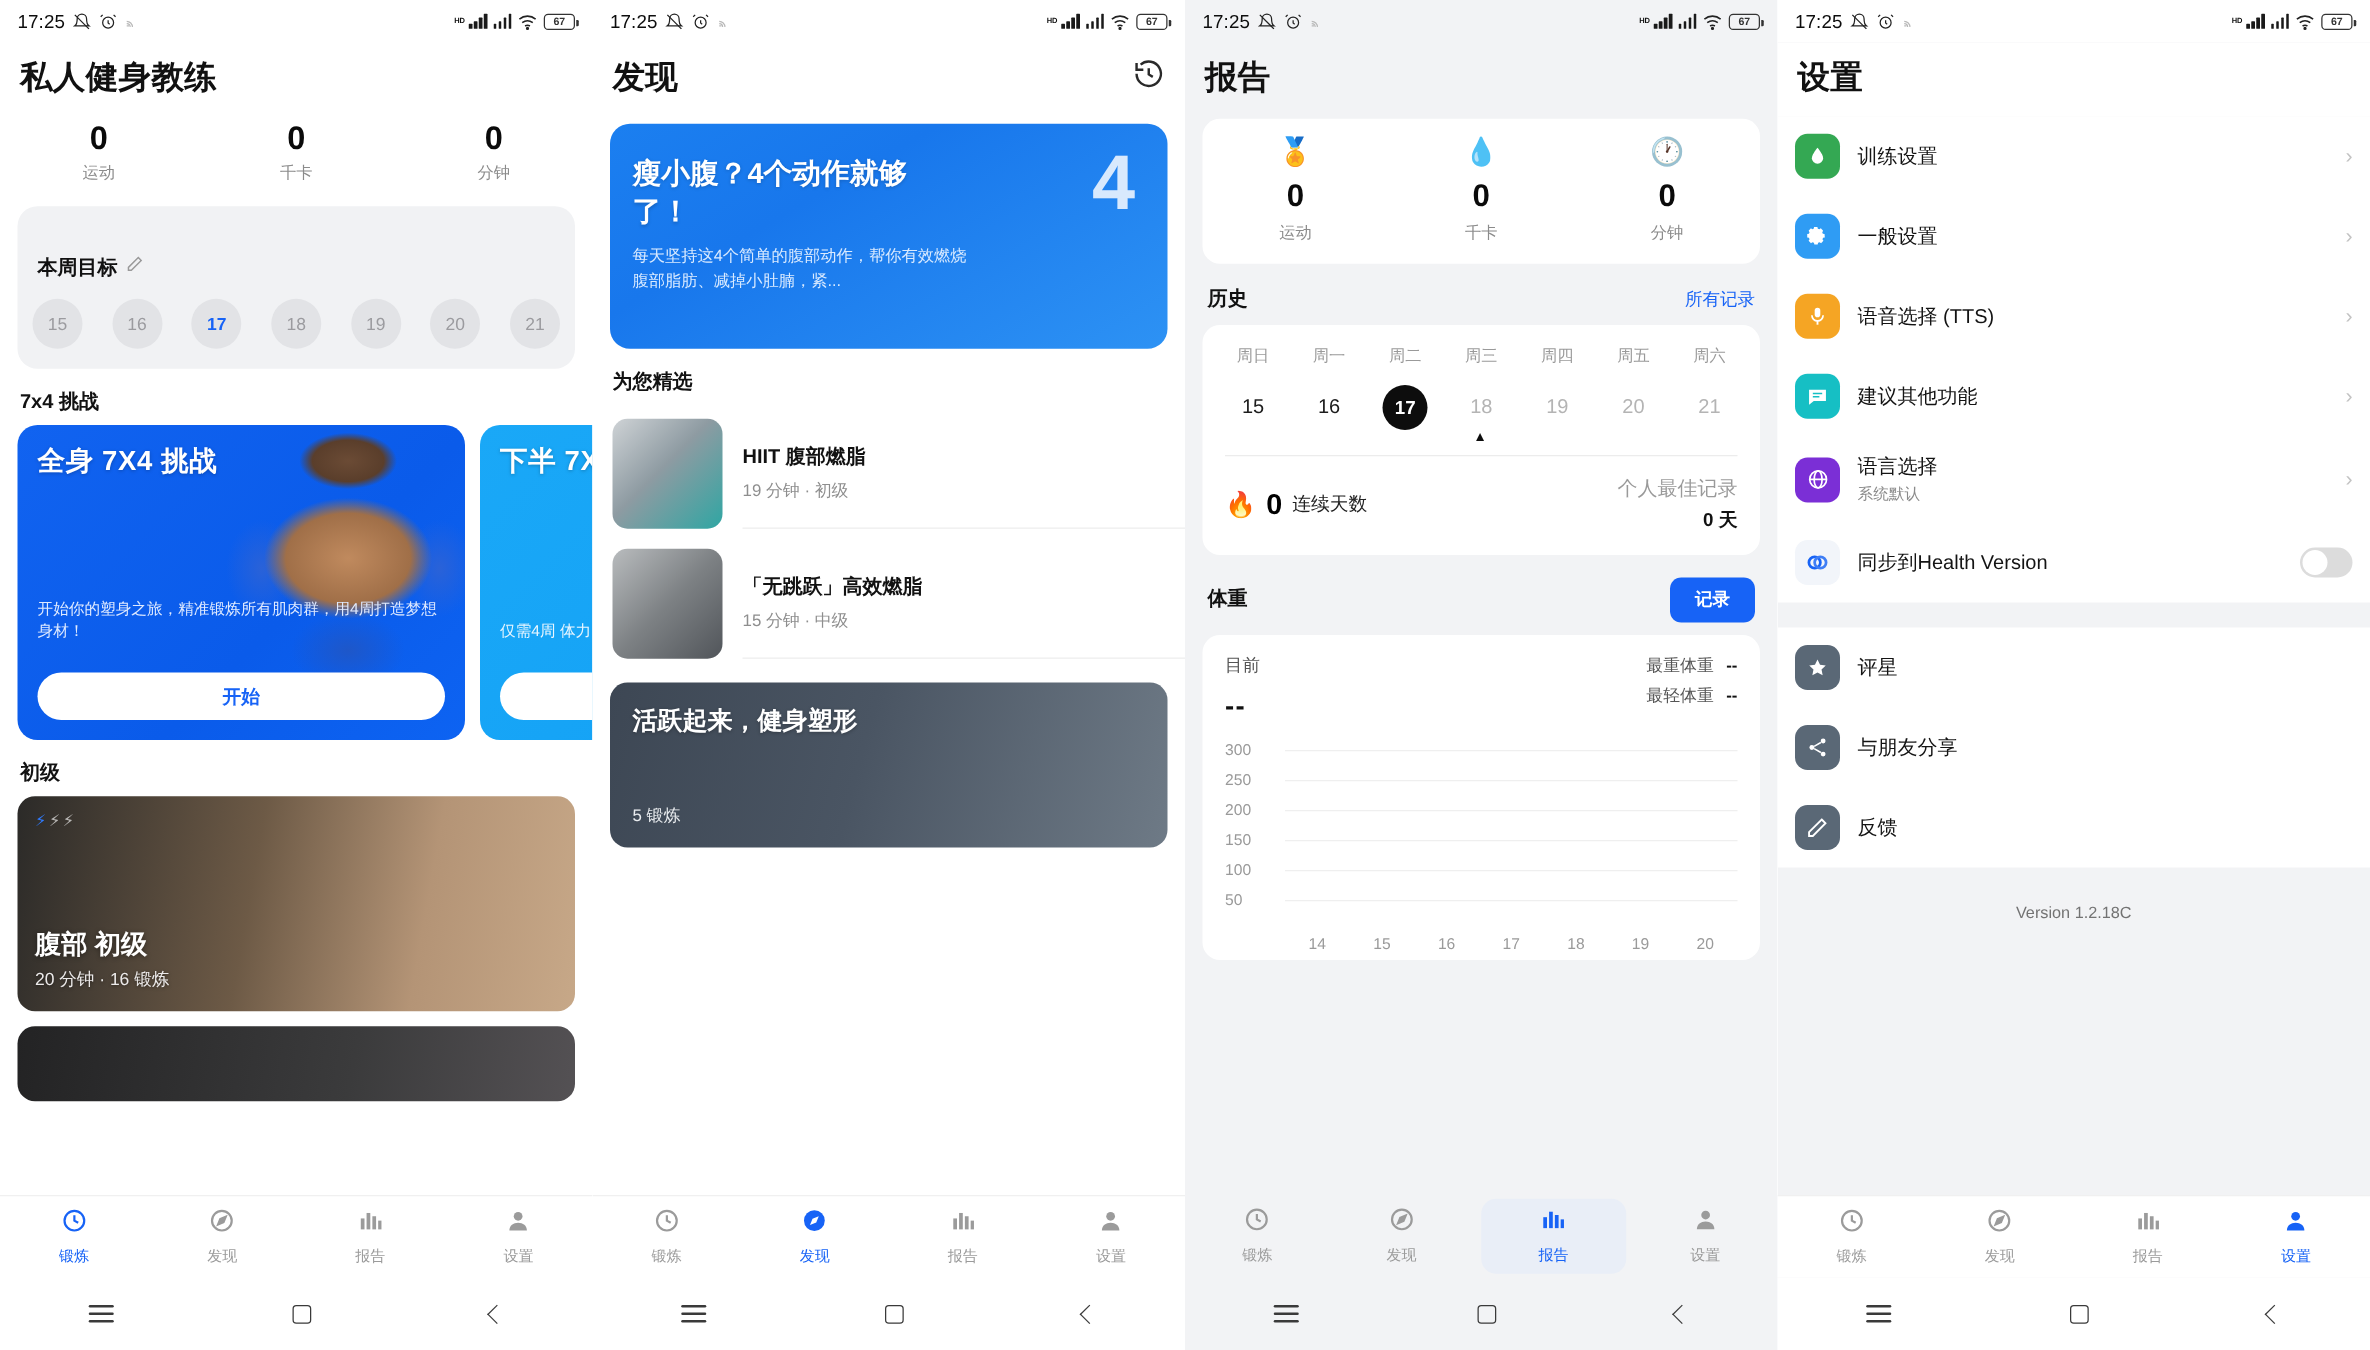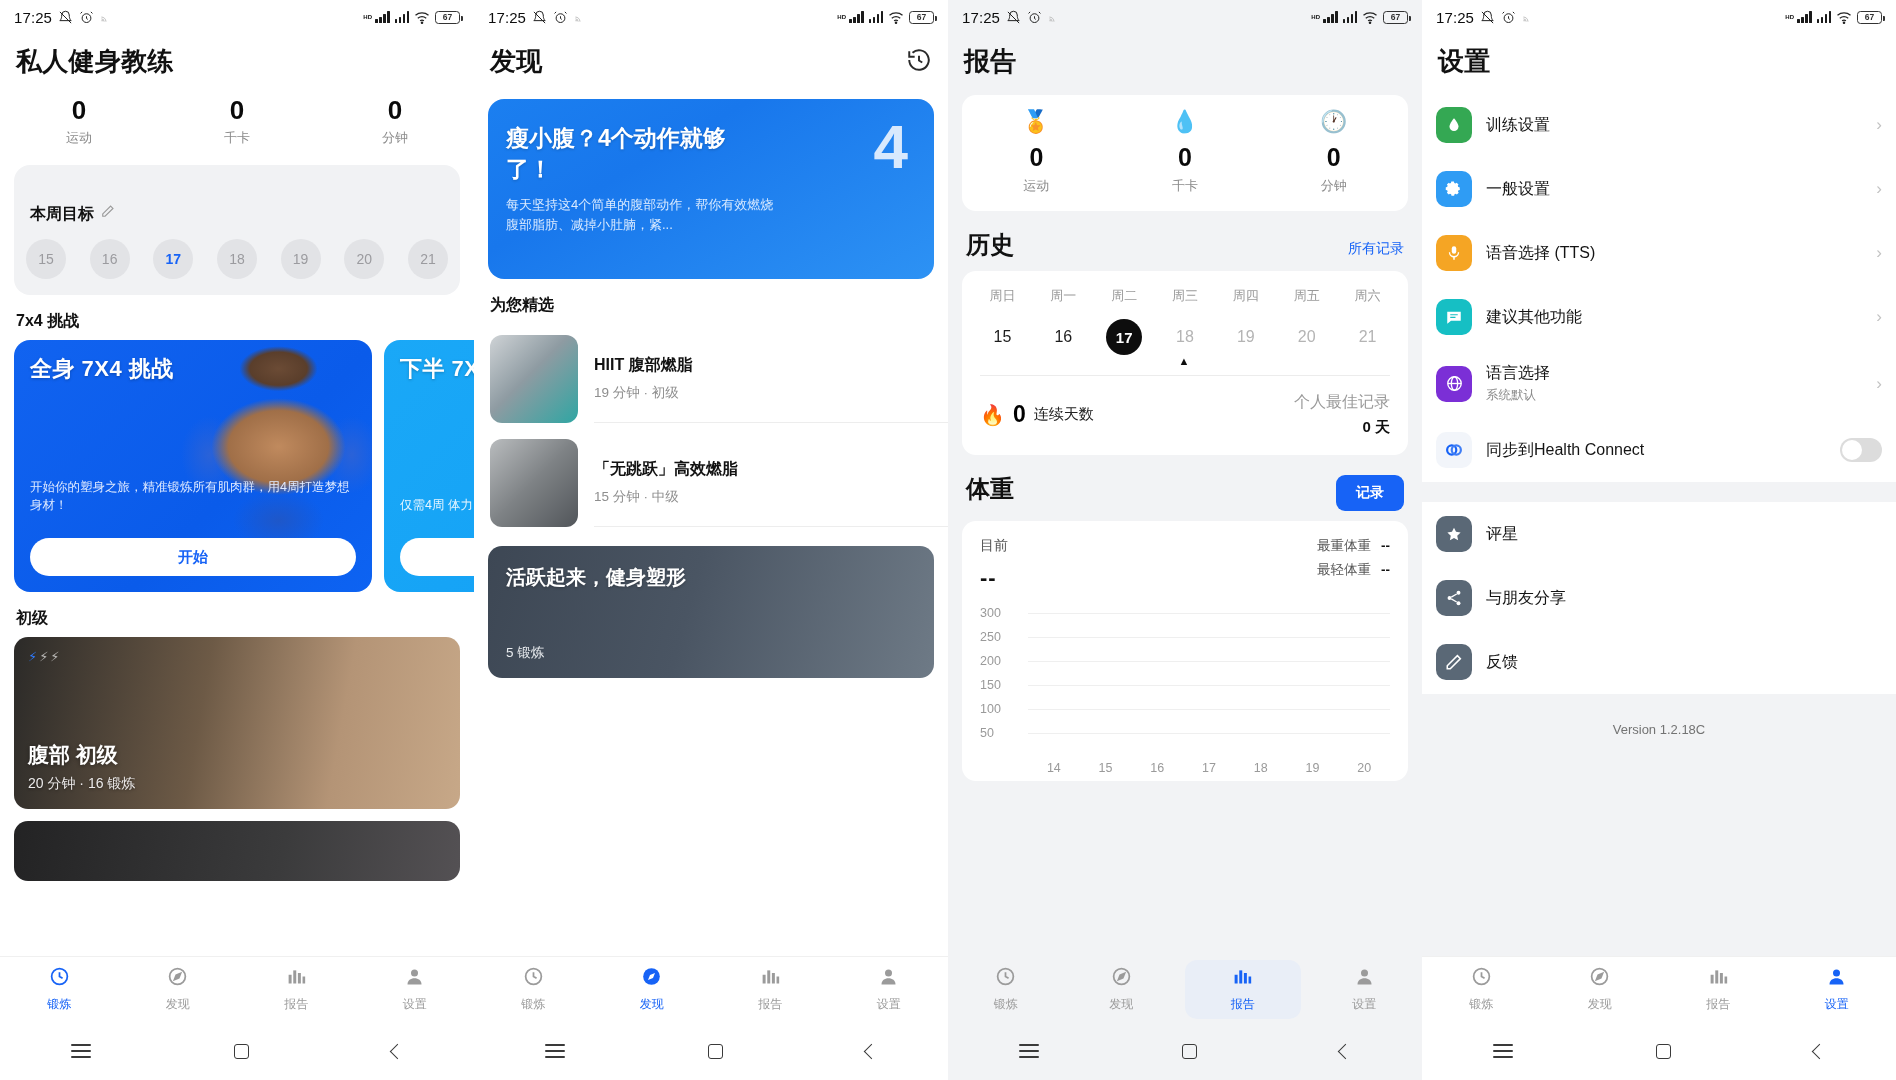--- a/index.html
+++ b/index.html
@@ -138,21 +138,21 @@
 
   
   .rep-bg { position: absolute; inset: 0; background: #f2f3f5; }
   .card { background: #fff; border-radius: 14px; margin: 0 14px; }
   .rep-stats { display: flex; padding: 16px 0 16px 0; }
   .rep-stat { flex: 1; text-align: center; }
   .rep-stat .ic { font-size: 22px; line-height: 1; }
   .rep-stat .num { font-size: 25px; font-weight: 700; color: #0a0a0a; margin-top: 10px; }
   .rep-stat .lbl { font-size: 13px; color: #8b8b8b; margin-top: 5px; }
   .sec-row { display: flex; align-items: baseline; padding: 18px 18px 10px 18px; }
-  .sec-row .h { font-size: 24px; font-weight: 700; color: #111; }
+  .sec-row .h { font-size: 16px; font-weight: 700; color: #111; }
   .sec-row .link { margin-left: auto; font-size: 14px; color: #1763f6; font-weight: 500; }
   .sec-row .btn { margin-left: auto; background: #1763f6; color: #fff; font-size: 14px;
                   font-weight: 700; border-radius: 9px; padding: 9px 20px; }
   .weekgrid { display: flex; padding: 16px 10px 0 10px; }
   .wg { flex: 1; text-align: center; }
   .wg .wd { font-size: 13px; color: #9a9a9a; }
   .wg .dn { font-size: 16px; color: #1d1d1d; margin-top: 14px; height: 36px;
             display: flex; align-items: center; justify-content: center; }
   .wg .dn.sel { }
   .wg .dn.sel span { width: 36px; height: 36px; border-radius: 50%; background: #0d0d0d; color: #fff;
@@ -858,21 +858,21 @@
           <span class="chev">›</span>
         </div>
         <div class="set-row">
           <div class="sicon" style="background:#f2f5fa">
             <svg width="22" height="22" viewBox="0 0 24 24" fill="none">
                 <circle cx="9.5" cy="12" r="5" stroke="#1763f6" stroke-width="2.4"></circle>
                 <circle cx="14.5" cy="12" r="5" stroke="#3f7ef5" stroke-width="2.4"></circle>
               </svg>
           </div>
           <div class="set-txt">
-              <div class="set-t">同步到Health Connect</div>
+              <div class="set-t">同步到Health Version</div>
             </div>
           <span class="toggle">
               <i></i>
             </span>
         </div>
       </div>
 
       <div style="height:20px"></div>
 
       <div class="set-group">

